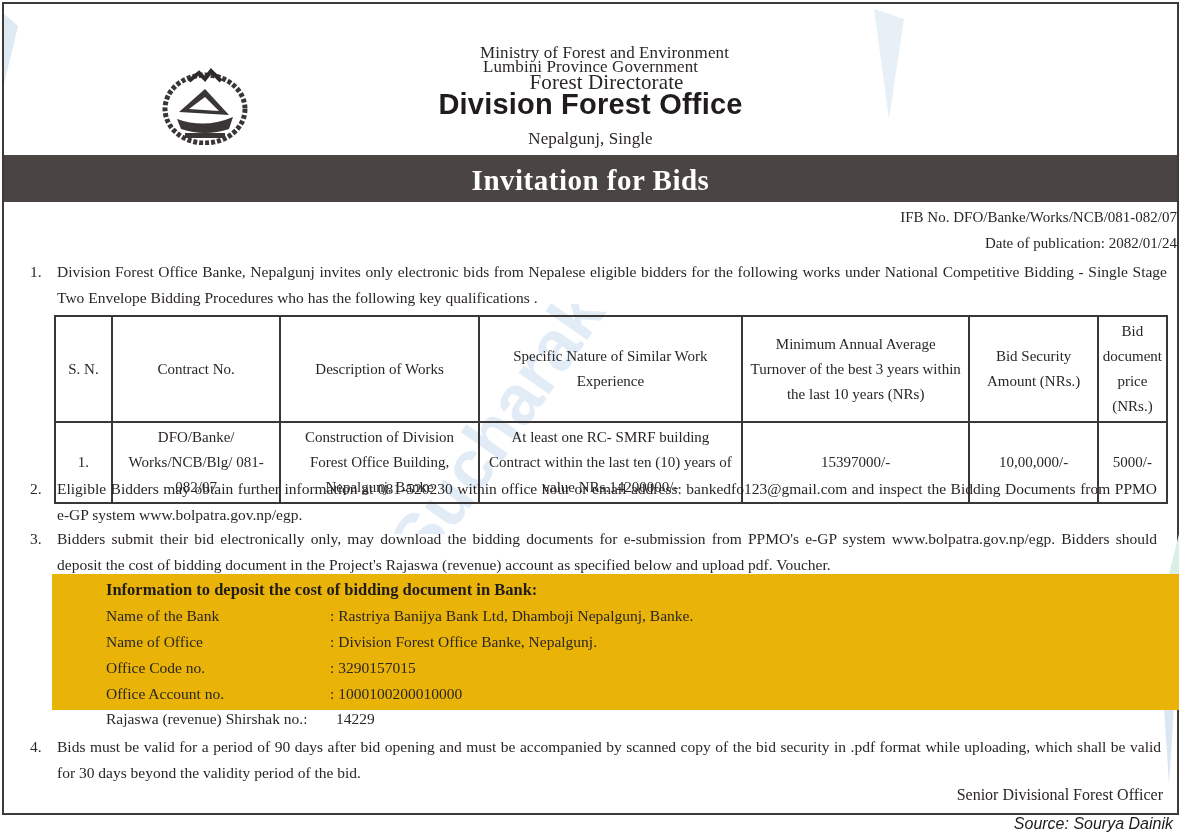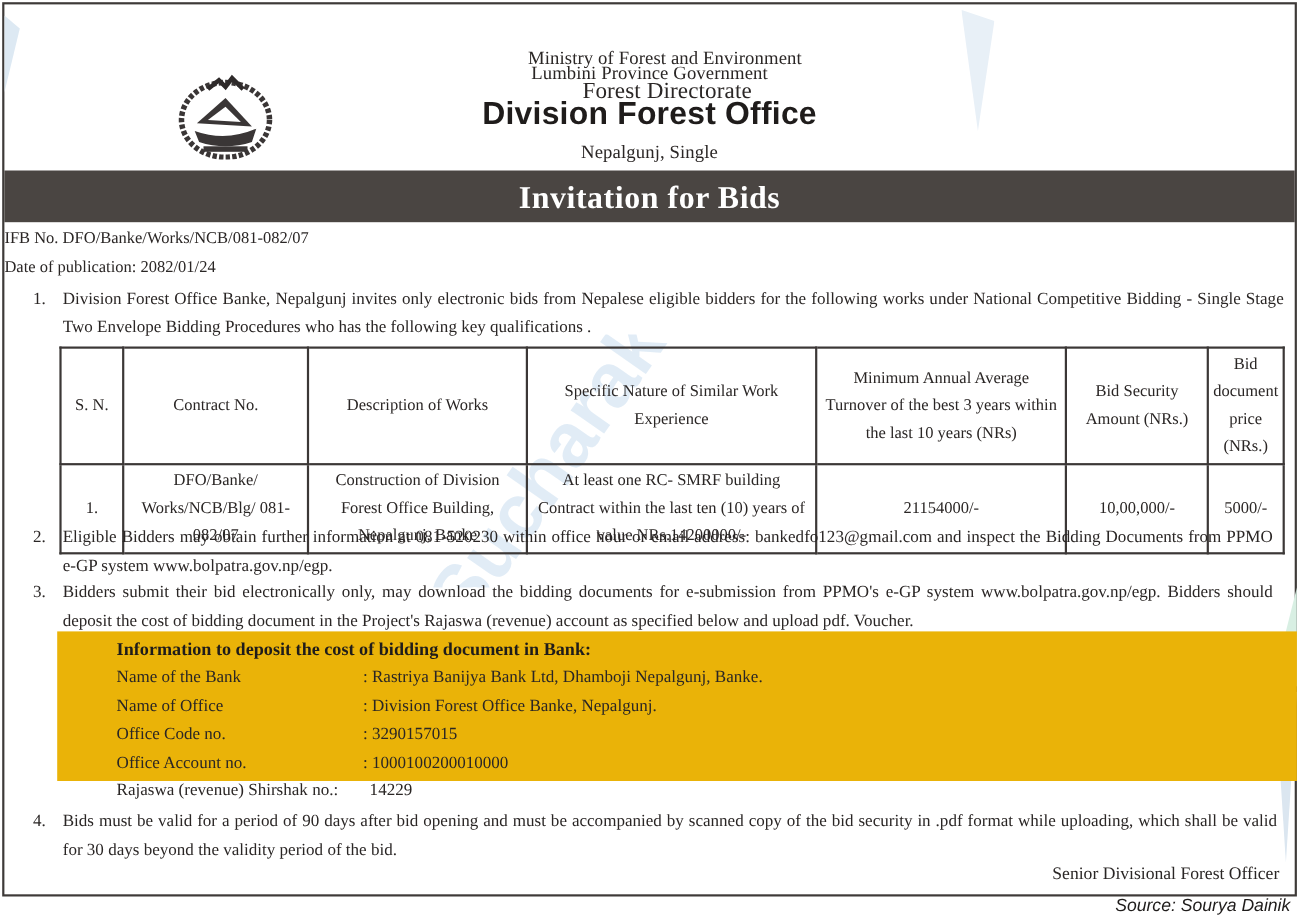--- a/index.html
+++ b/index.html
@@ -30,21 +30,21 @@
     }
     .title-bar {
       position: absolute; left: 0; right: 0; top: 151px; height: 47px;
       background: #4a4542; text-align: center;
     }
     .title-bar span {
       font-family: Liberation Serif, serif;
       font-weight: bold; color: #ffffff; font-size: 29px; line-height: 50px;
       letter-spacing: 0.5px;
     }
-    .center-line { position: absolute; left: 0; right: 0; text-align: left; font-size: 15px; }
+    .center-line { position: absolute; left: 0; right: 0; text-align: right; font-size: 15px; }
     .ifb { top: 205px; }
     .pubdate { top: 231px; }
     .para { position: absolute; font-size: 15.5px; line-height: 25.5px; text-align: justify; }
     .para .num { position: absolute; left: -27px; }
     .p1 { left: 53px; top: 255px; width: 1110px; }
     .p2 { left: 53px; top: 472px; width: 1100px; }
     .p3 { left: 53px; top: 522px; width: 1100px; }
     .p4 { left: 53px; top: 730px; width: 1104px; }
     table.bids {
       position: absolute; left: 50px; top: 311px; width: 1114px;
@@ -134,21 +134,21 @@
         <th style="width:120px">Bid Security Amount (NRs.)</th>
         <th>Bid document price (NRs.)</th>
       </tr>
     </thead>
     <tbody>
       <tr>
         <td>1.</td>
         <td>DFO/Banke/ Works/NCB/Blg/ 081-082/07</td>
         <td>Construction of Division Forest Office Building, Nepalgunj, Banke</td>
         <td>At least one RC- SMRF building Contract within the last ten (10) years of value NRs.14200000/-</td>
-        <td>21154000/-</td>
+        <td>15397000/-</td>
         <td>10,00,000/-</td>
         <td>5000/-</td>
       </tr>
     </tbody>
   </table>
 
   <div class="para p2">
     <span class="num">2.</span>
     <span>Eligible Bidders may obtain further information at 081-520230 within office hour or email address: bankedfo123@gmail.com and inspect the Bidding Documents from PPMO e-GP system www.bolpatra.gov.np/egp.</span>
   </div>

